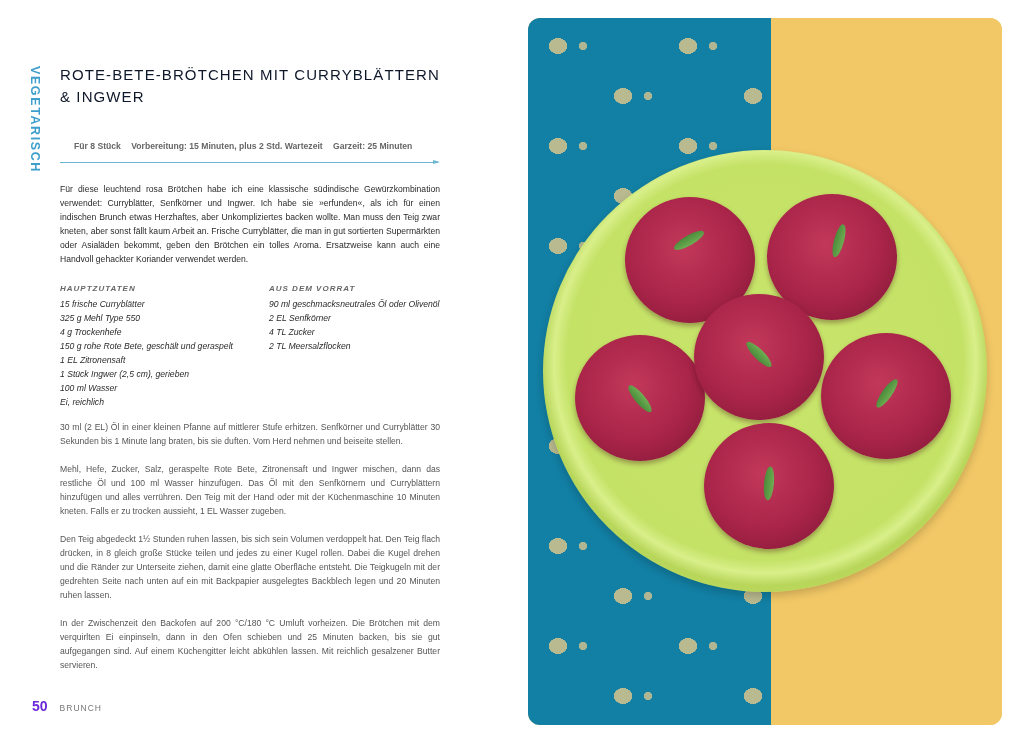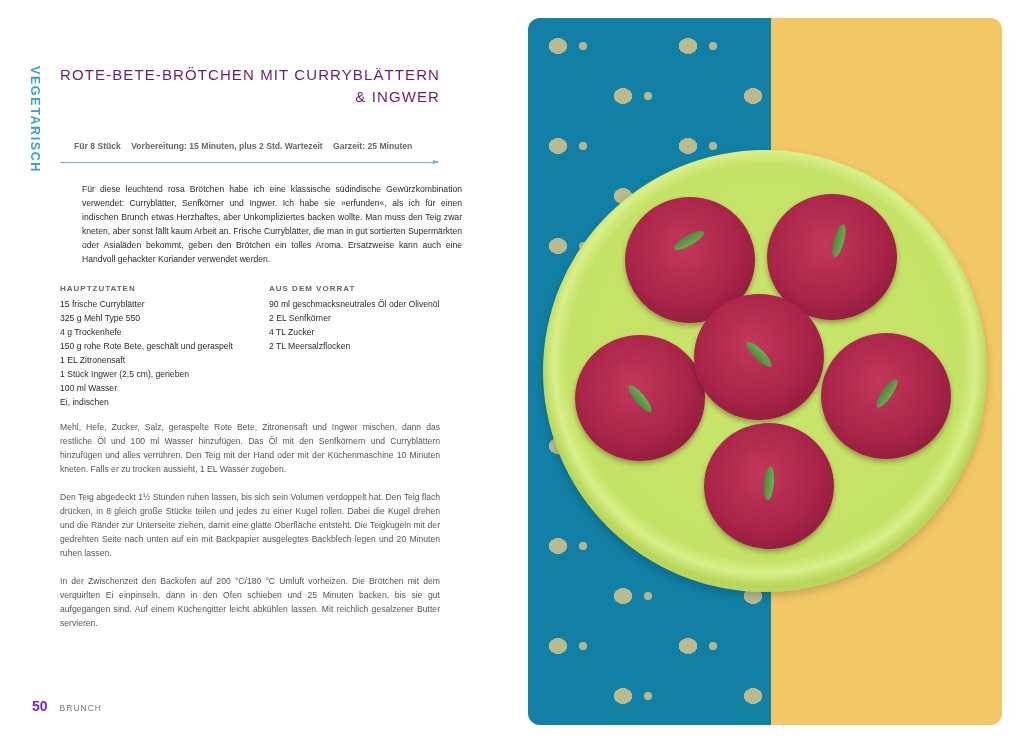--- a/index.html
+++ b/index.html
@@ -1,25 +1,25 @@
 <!DOCTYPE html>
 <html><head>
 <meta charset="utf-8">
 <style>
   html, body { margin: 0; padding: 0; background: #ffffff; }
   body { width: 1020px; height: 751px; position: relative; overflow: hidden; font-family: "Liberation Sans", sans-serif; color: #222; }
   .page-left { position: absolute; left: 0; top: 0; width: 510px; height: 751px; }
   .side-label { position: absolute; left: 28px; top: 66px; writing-mode: vertical-rl; font-size: 12.5px; font-weight: bold; letter-spacing: 1.6px; color: #3e9fcc; }
-  .title { position: absolute; left: 60px; top: 64px; width: 380px; text-align: right; font-size: 15px; letter-spacing: 1.1px; line-height: 22px; color: #701a75; text-transform: uppercase; }
+  .title { position: absolute; left: 60px; top: 64px; width: 380px; text-align: left; font-size: 15px; letter-spacing: 1.1px; line-height: 22px; color: #0f172a; text-transform: uppercase; }
   .meta { position: absolute; left: 74px; top: 141px; font-size: 8.6px; font-weight: bold; color: #666; white-space: nowrap; }
   .meta span { margin-right: 8px; margin-top: 40px; }
   .meta-rule { position: absolute; left: 60px; top: 162px; width: 378px; height: 1px; background: #6bb6d2; }
   .meta-rule:after { content: ""; position: absolute; right: -2px; top: -2px; border-left: 7px solid #6bb6d2; border-top: 2px solid transparent; border-bottom: 2px solid transparent; }
-  .intro { position: absolute; left: 60px; top: 182px; width: 380px; font-size: 8.6px; line-height: 14px; color: #2a2a2a; text-align: justify; margin-left: 22px; }
-  .ing-col { position: absolute; top: 282px; font-size: 8.6px; line-height: 14px; color: #2a2a2a; }
+  .intro { position: absolute; left: 60px; top: 182px; width: 380px; font-size: 8.6px; line-height: 14px; color: #2a2a2a; text-align: justify; }
+  .ing-col { position: absolute; top: 282px; font-size: 8.6px; line-height: 14px; color: #2a2a2a; font-style: italic; }
   .ing-col.main { left: 60px; width: 195px; }
   .ing-col.pantry { left: 256px; width: 200px; margin-left: 13px; }
   .ing-head { font-weight: bold; letter-spacing: 1px; color: #666; font-size: 8px; margin-bottom: 1px; }
   .steps { position: absolute; left: 60px; top: 420px; width: 380px; font-size: 8.6px; line-height: 14px; color: #555; text-align: justify; }
   .steps p { margin: 0 0 14px 0; }
   .footer { position: absolute; left: 32px; top: 698px; display: flex; align-items: baseline; }
   .page-num { font-size: 14px; font-weight: bold; color: #6d28d9; margin-right: 12px; }
   .section { font-size: 8.5px; letter-spacing: 1px; color: #777; }
 
   .photo { position: absolute; left: 528px; top: 18px; width: 474px; height: 707px; border-radius: 12px; overflow: hidden; background: #f1c766; }
@@ -53,32 +53,33 @@
 
   <div class="ing-col main">
     <div class="ing-head">HAUPTZUTATEN</div>
     <div>15 frische Curryblätter</div>
     <div>325 g Mehl Type 550</div>
     <div>4 g Trockenhefe</div>
     <div>150 g rohe Rote Bete, geschält und geraspelt</div>
     <div>1 EL Zitronensaft</div>
     <div>1 Stück Ingwer (2,5 cm), gerieben</div>
     <div>100 ml Wasser</div>
-    <div>Ei, indischen</div>
+    <div>Ei, reichlich</div>
   </div>
 
   <div class="ing-col pantry">
     <div class="ing-head">AUS DEM VORRAT</div>
     <div>90 ml geschmacksneutrales Öl oder Olivenöl</div>
     <div>2 EL Senfkörner</div>
     <div>4 TL Zucker</div>
     <div>2 TL Meersalzflocken</div>
   </div>
 
   <div class="steps">
+    <p>30 ml (2 EL) Öl in einer kleinen Pfanne auf mittlerer Stufe erhitzen. Senfkörner und Curryblätter 30 Sekunden bis 1 Minute lang braten, bis sie duften. Vom Herd nehmen und beiseite stellen.</p>
     <p>Mehl, Hefe, Zucker, Salz, geraspelte Rote Bete, Zitronensaft und Ingwer mischen, dann das restliche Öl und 100 ml Wasser hinzufügen. Das Öl mit den Senfkörnern und Curryblättern hinzufügen und alles verrühren. Den Teig mit der Hand oder mit der Küchenmaschine 10 Minuten kneten. Falls er zu trocken aussieht, 1 EL Wasser zugeben.</p>
     <p>Den Teig abgedeckt 1½ Stunden ruhen lassen, bis sich sein Volumen verdoppelt hat. Den Teig flach drücken, in 8 gleich große Stücke teilen und jedes zu einer Kugel rollen. Dabei die Kugel drehen und die Ränder zur Unterseite ziehen, damit eine glatte Oberfläche entsteht. Die Teigkugeln mit der gedrehten Seite nach unten auf ein mit Backpapier ausgelegtes Backblech legen und 20 Minuten ruhen lassen.</p>
     <p>In der Zwischenzeit den Backofen auf 200 °C/180 °C Umluft vorheizen. Die Brötchen mit dem verquirlten Ei einpinseln, dann in den Ofen schieben und 25 Minuten backen, bis sie gut aufgegangen sind. Auf einem Küchengitter leicht abkühlen lassen. Mit reichlich gesalzener Butter servieren.</p>
   </div>
 
   <div class="footer">
     <span class="page-num">50</span>
     <span class="section">BRUNCH</span>
   </div>
 </div>

